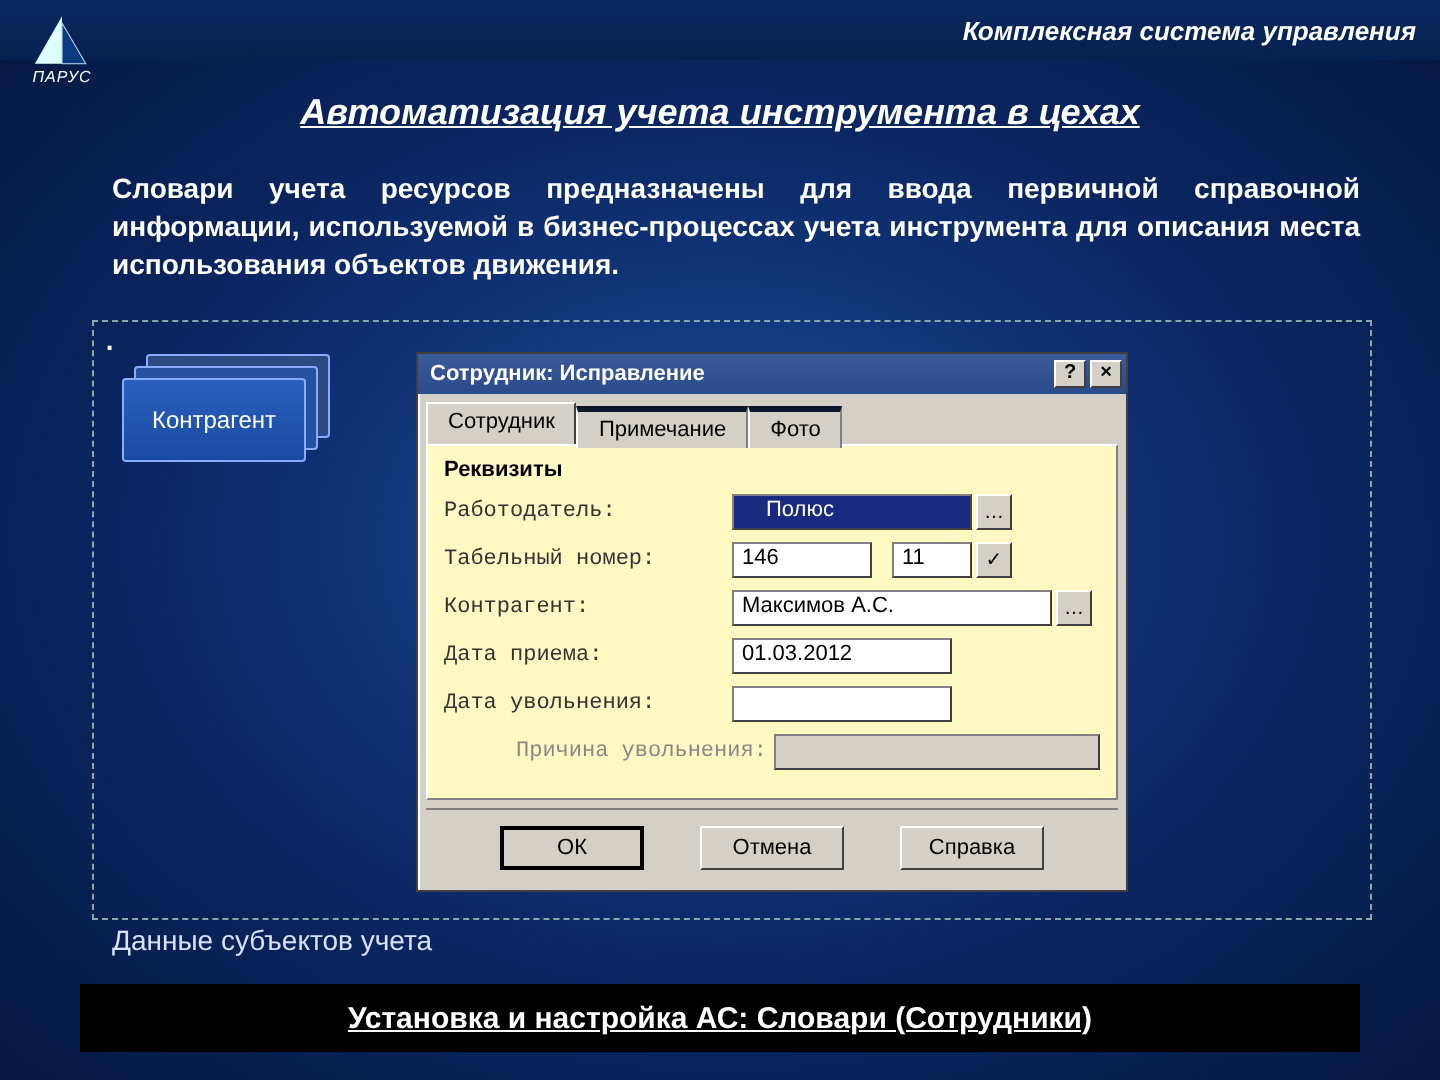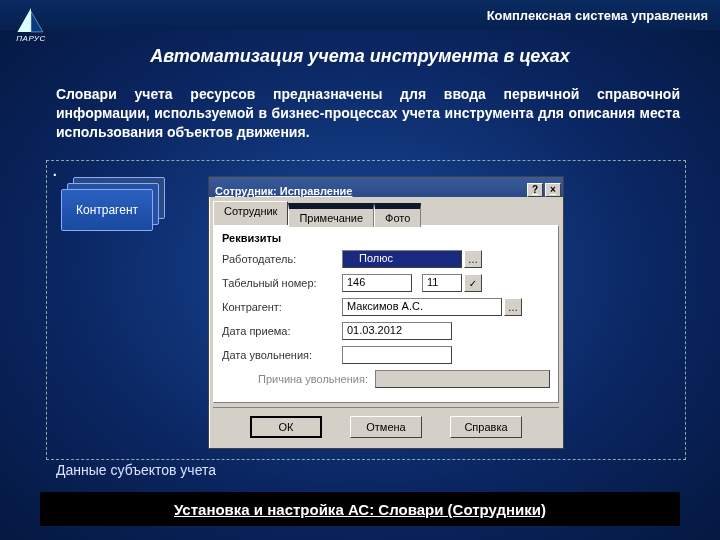--- a/index.html
+++ b/index.html
@@ -5,32 +5,32 @@
   * { box-sizing: border-box; margin: 0; padding: 0; }
   body {
     width: 720px; height: 540px;
     background: radial-gradient(ellipse at center, #1a4a9a 0%, #0a2560 60%, #041840 100%);
     font-family: Arial, sans-serif;
     position: relative; overflow: hidden;
   }
   .topbar {
     height: 30px; background: linear-gradient(#0a2a60, #062050);
     display: flex; align-items: center; justify-content: flex-end;
-    padding-right: 12px; color: #fff; font-weight: bold;
+    padding-right: 12px; color: #fff; font-style: italic; font-weight: bold;
     font-size: 13px;
   }
   .logo {
     position: absolute; top: 6px; left: 6px; width: 50px; height: 50px;
     display: flex; flex-direction: column; align-items: center;
   }
   .logo svg { width: 34px; height: 28px; }
   .logo-text { color: #fff; font-size: 8px; font-style: italic; letter-spacing: 0.5px; }
   .title-main {
     text-align: center; color: #fff; font-style: italic; font-weight: bold;
-    font-size: 18px; margin-top: 16px;
+    font-size: 18px; margin-top: 16px; text-decoration: underline;
   }
   .desc {
     color: #fff; font-weight: bold; font-size: 14px;
     margin: 18px 40px 0 56px; text-align: justify; line-height: 1.35;
   }
   .content-box {
     position: absolute; left: 46px; top: 160px; width: 640px; height: 300px;
     border: 1px dashed #8aa;
     padding: 10px;
   }
@@ -57,45 +57,45 @@
   }
   
   .win {
     position: absolute; left: 208px; top: 176px; width: 356px;
     background: #d4d0c8; border: 1px solid #404040;
     box-shadow: 1px 1px 0 #fff inset;
     font-family: Tahoma, Arial, sans-serif; font-size: 11px;
   }
   .win-title {
     background: linear-gradient(#3a5a9a,#2a4a8a);
-    color: #fff; height: 20px; display: flex; align-items: flex-end;
-    padding: 0 2px 0 6px; font-weight: bold; font-size: 11px; text-decoration: underline;
+    color: #fff; height: 20px; display: flex; align-items: center;
+    padding: 0 2px 0 6px; font-weight: bold; font-size: 11px;
   }
   .win-title .spacer { flex: 1; }
   .win-btn {
     width: 16px; height: 14px; background: #d4d0c8; border: 1px solid #fff;
     border-right-color:#404040; border-bottom-color:#404040;
     margin-left: 2px; font-size: 10px; line-height: 11px; text-align: center;
     color: #000; font-weight: bold; cursor: default;
   }
   .tabs { display: flex; padding: 4px 4px 0 4px; gap: 0; }
   .tab {
     padding: 3px 10px; background: #d4d0c8; border: 1px solid #808080;
     border-bottom: none; font-size: 11px; position: relative;
   }
   .tab.active { background: #d4d0c8; border-top:1px solid #fff; border-left:1px solid #fff; border-right:1px solid #404040; z-index:2; }
-  .tab:not(.active){ top:2px; border-top:6px solid #0f172a; border-left:1px solid #fff; border-right:1px solid #808080;}
+  .tab:not(.active){ top:2px; border-top:3px solid #0f172a; border-left:1px solid #fff; border-right:1px solid #808080;}
   .panel {
     margin: 0 4px 4px 4px; border: 1px solid #808080;
     border-top-color:#fff; border-left-color:#fff;
-    padding: 6px 8px 8px 8px; background:#ffffff;
+    padding: 6px 8px 8px 8px; background:#fef9c3;
   }
   .group-label { color:#000; font-weight:bold; font-size:11px; margin-bottom:6px; }
   .row { display:flex; align-items:center; margin: 6px 0; }
-  .row label { width: 120px; color:#333; font-size:11px; }
+  .row label { width: 144px; color:#333; font-size:11px;font-family:Liberation Mono, monospace; }
   .row.disabled label { color:#888;margin-left:36px; }
   .field {
     background:#fff; border:1px solid #404040; border-top-color:#808080; border-left-color:#808080;
     height:18px; font-size:11px; padding:1px 4px; color:#000;
   }
   .field.sel { background:#1a2a80; color:#fff;padding-left:16px; }
   .fbtn {
     width:18px; height:18px; background:#d4d0c8; border:1px solid #fff;
     border-right-color:#404040; border-bottom-color:#404040; font-size:10px;
     display:flex;align-items:center;justify-content:center; margin-left:2px;

